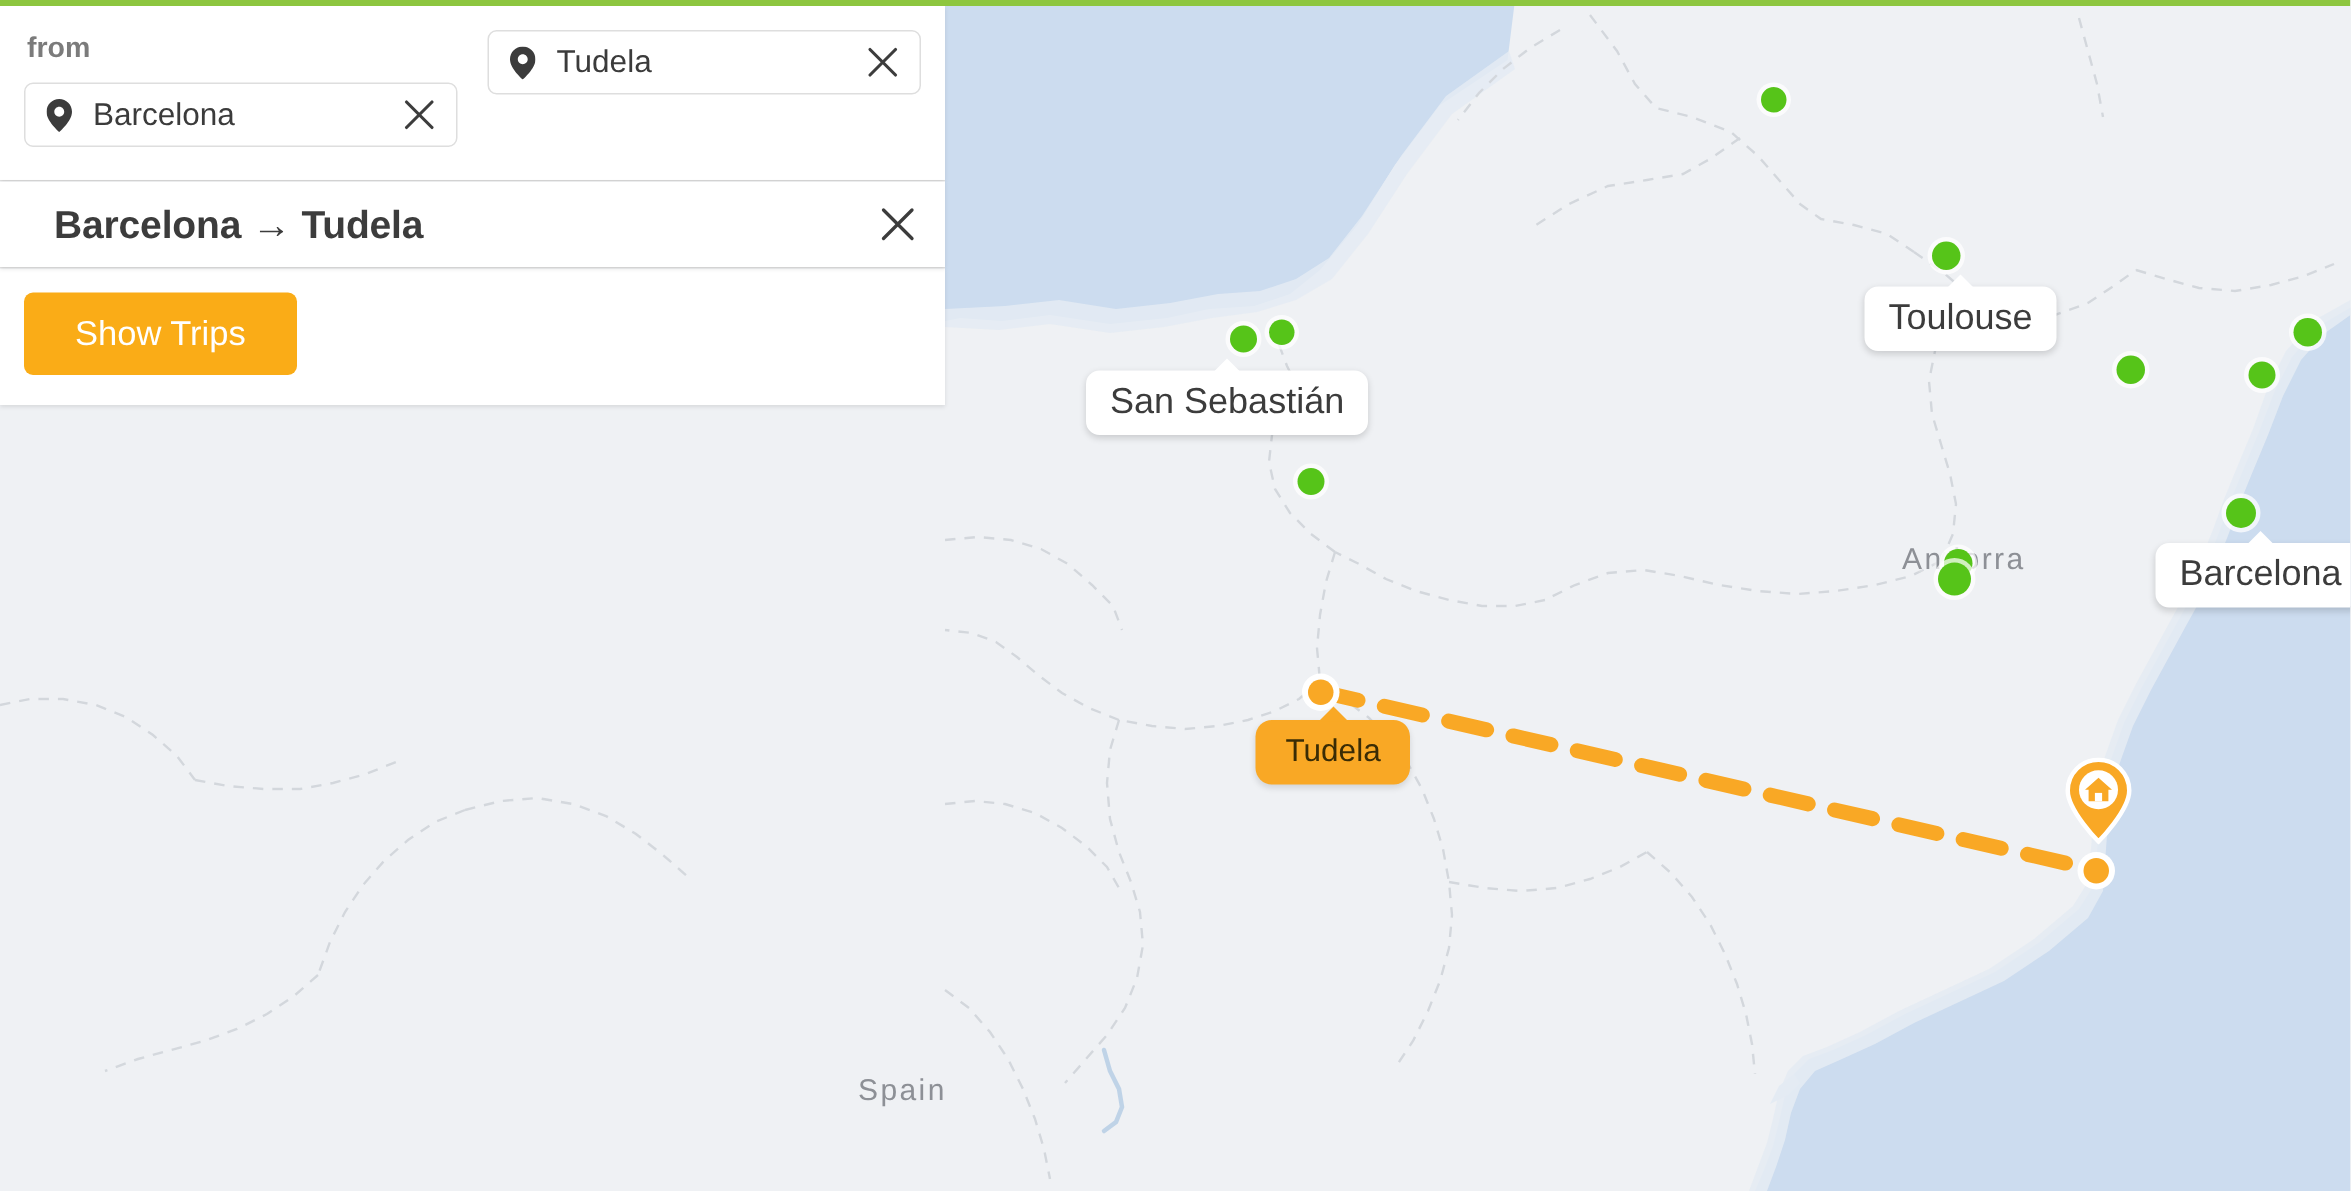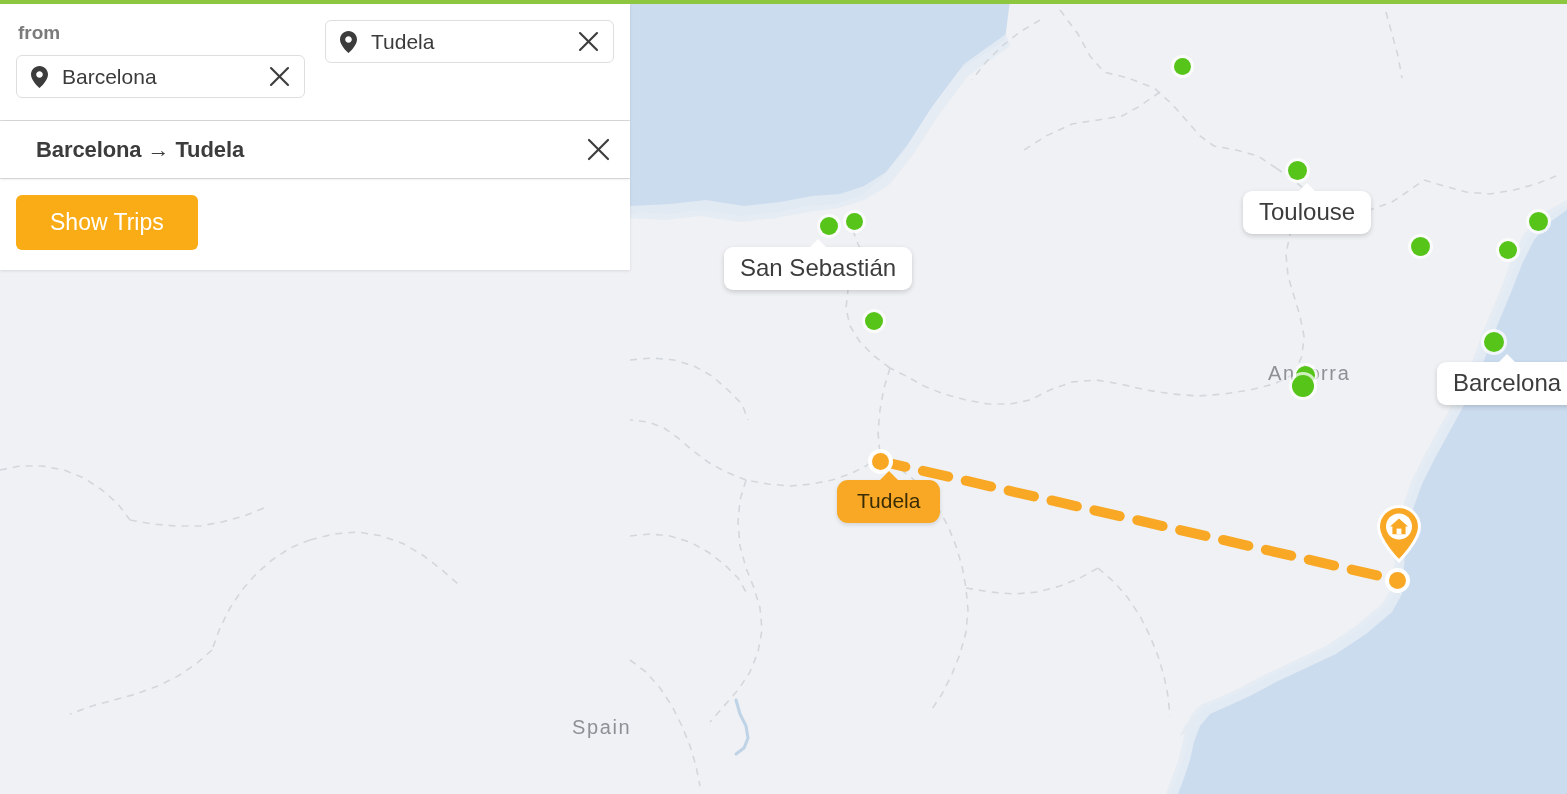--- a/index.html
+++ b/index.html
@@ -119,21 +119,21 @@
 
   #route-card {
     position: relative;
     height: 57px;
   }
   #route-summary {
     position: absolute;
     left: 36px;
     top: 50%;
     transform: translateY(-50%);
-    font-size: 22px;
+    font-size: 26px;
     font-weight: bold;
     color: #3c3c3c;
     white-space: nowrap;
     letter-spacing: -0.1px;
   }
   #route-close {
     position: absolute;
     right: 14px;
     top: 50%;
     transform: translateY(-50%);

